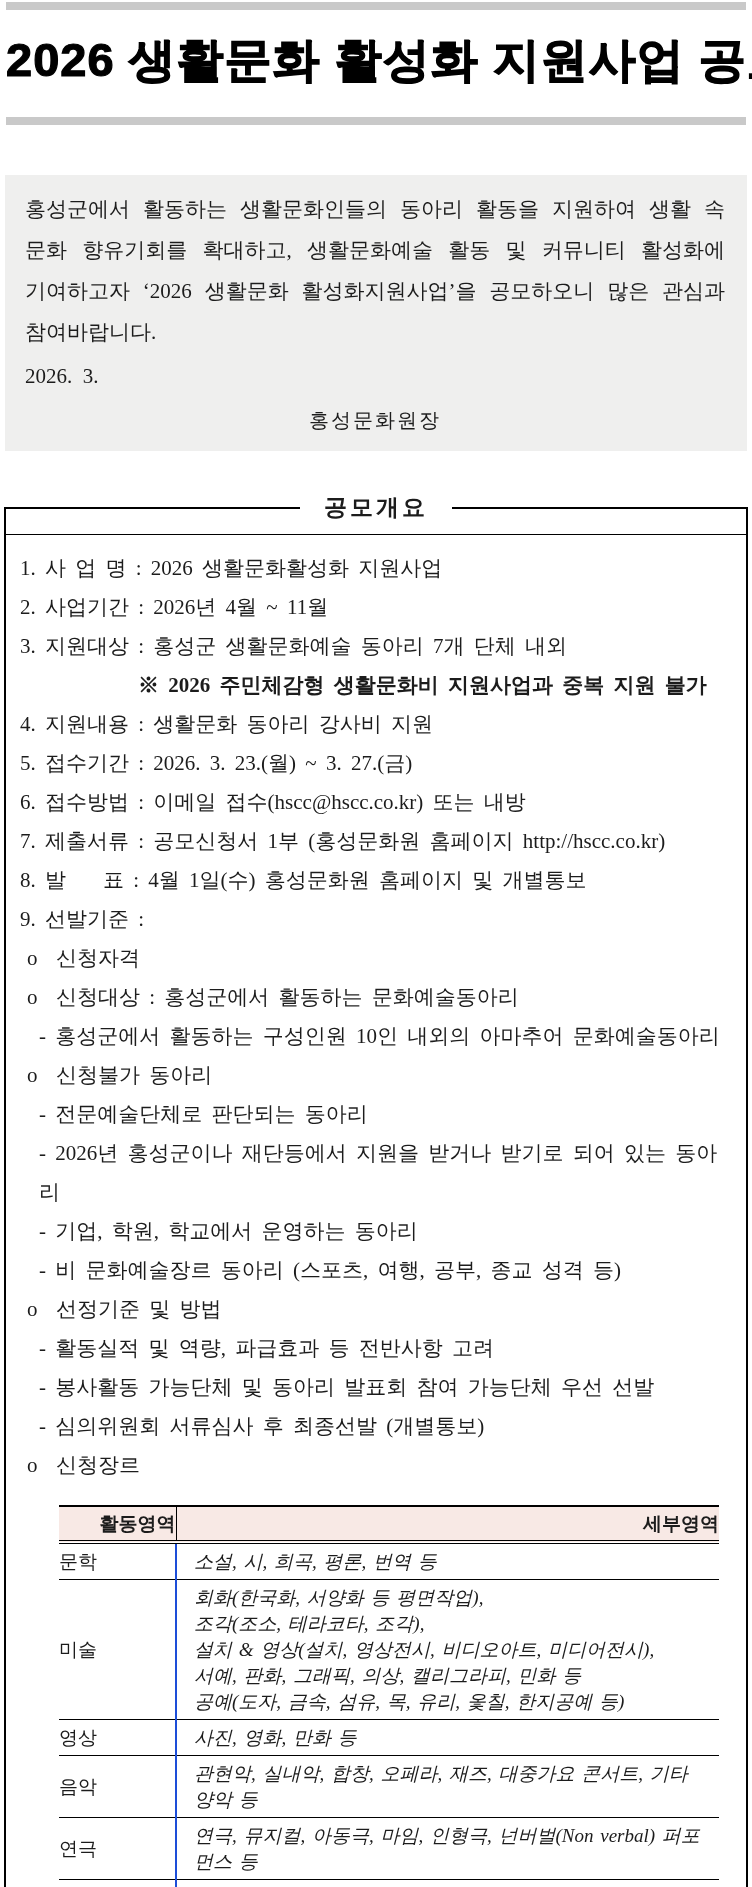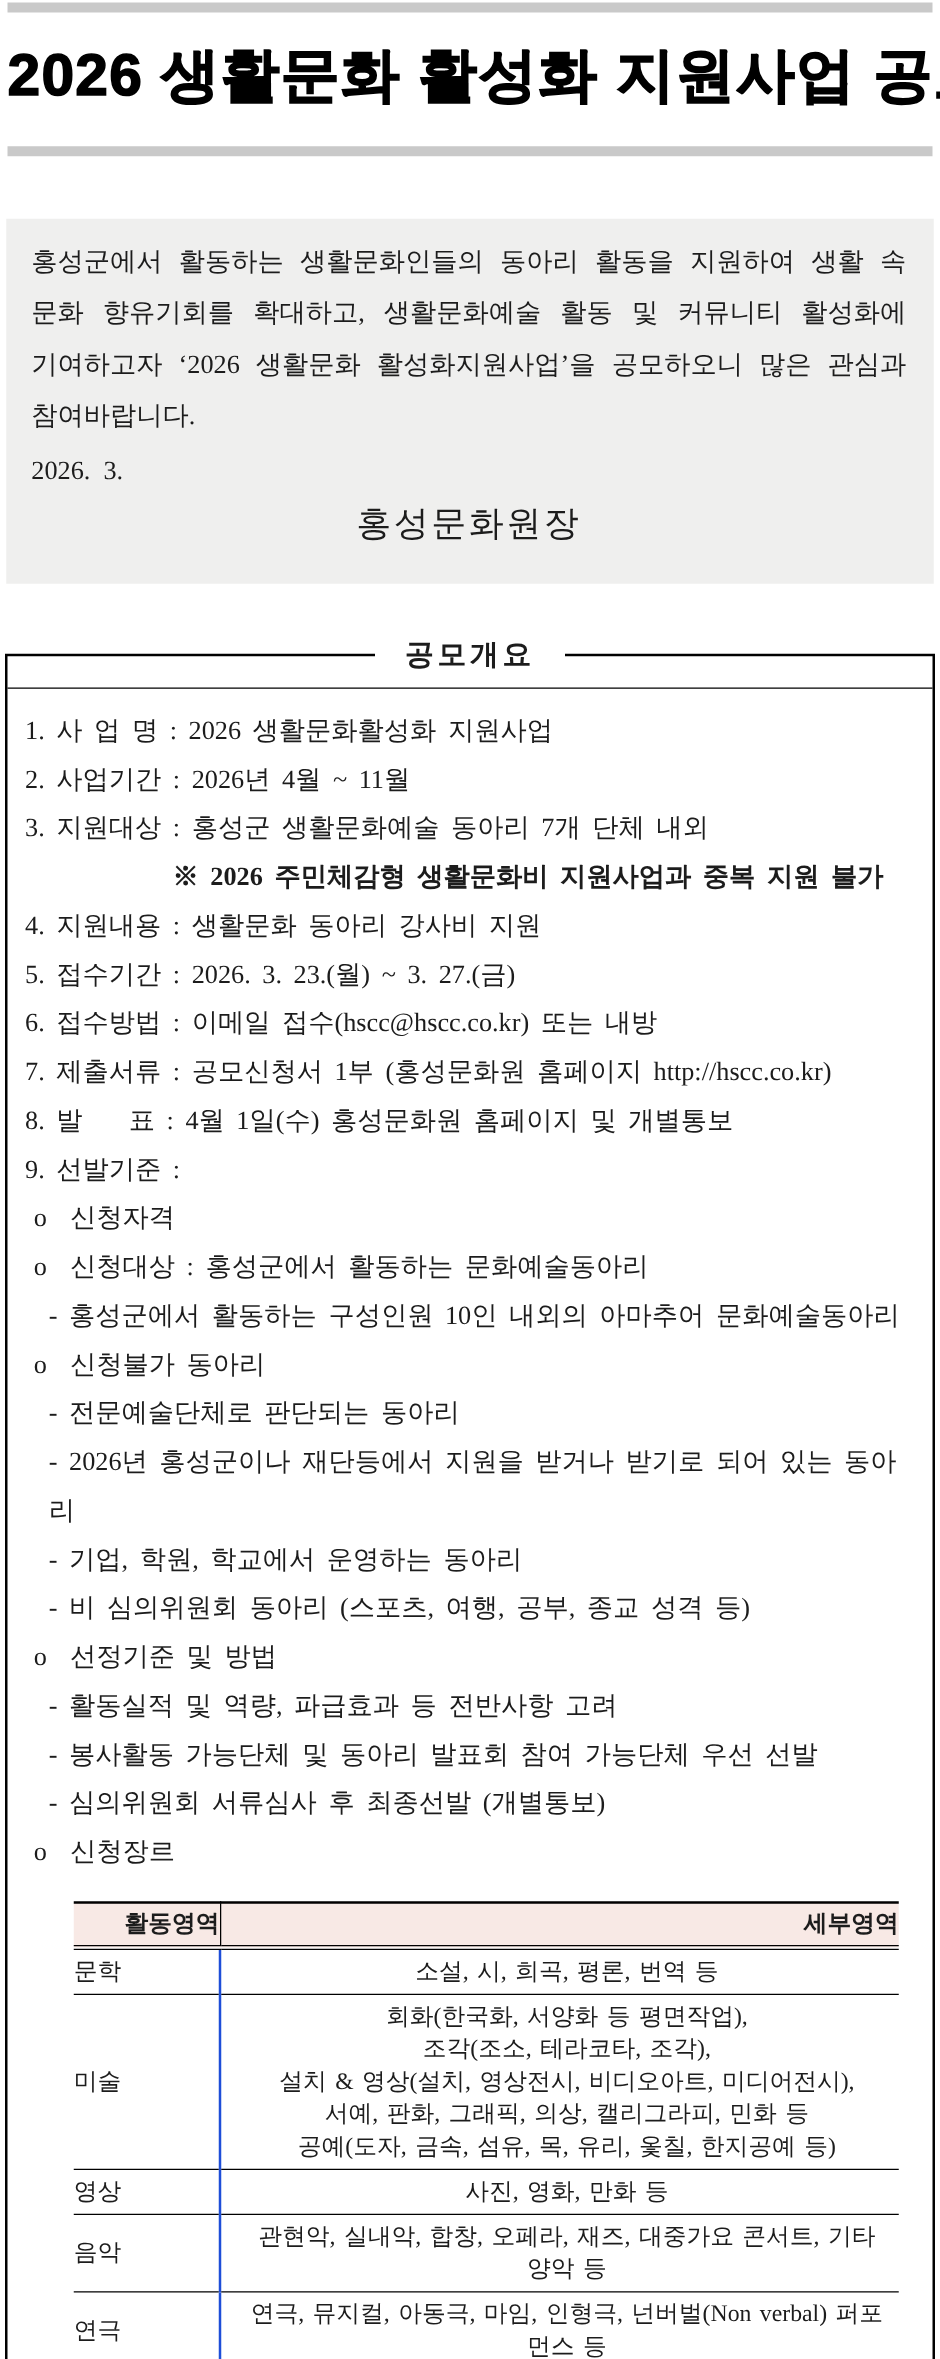--- a/index.html
+++ b/index.html
@@ -44,23 +44,23 @@
     white-space:pre-wrap;
   }
   .intro-date{
     margin:8px 0 0 0;
     text-align:left;
     font-size:21px;
     line-height:30px;
     white-space:pre-wrap;
   }
   .intro-signature{
-    margin:12px 0 16px 0;
+    margin:12px 0 0 0;
     text-align:center;
-    font-size:28px;
+    font-size:20px;
     line-height:34px;
     letter-spacing:2px;
   }
   
   .overview-box{
     position:relative;
     margin:56px 4px 0 4px;
     border:2px solid #000;
     padding:0 0 24px 0;
   }
@@ -121,25 +121,26 @@
     border-bottom:1px solid #000;
     vertical-align:middle;
     padding:5px 0 4px 0;
     line-height:26px;
   }
   .genre-table td.cell-area{
     border-right:2px solid #1d4ed8;
     word-spacing:1px;
   }
   .genre-table td.cell-details{
-    text-align:center;
+    text-align:left;
     padding-left:17px;
     padding-right:6px;
     white-space:pre-line;
     word-spacing:2px;
+    font-style:italic;
   }
 </style>
 </head>
 <body>
 
 <div class="page">
 
   <div class="rule-bar top"></div>
 
   <h1 class="main-title">2026 생활문화 활성화 지원사업 공모</h1>
@@ -167,21 +168,21 @@
       <p class="ov-line kind-num">7. 제출서류 : 공모신청서 1부 (홍성문화원 홈페이지 http://hscc.co.kr)</p>
       <p class="ov-line kind-num">8. 발    표 : 4월 1일(수) 홍성문화원 홈페이지 및 개별통보</p>
       <p class="ov-line kind-num">9. 선발기준 :</p>
       <p class="ov-line kind-o">o  신청자격</p>
       <p class="ov-line kind-o">o  신청대상 : 홍성군에서 활동하는 문화예술동아리</p>
       <p class="ov-line kind-dash">- 홍성군에서 활동하는 구성인원 10인 내외의 아마추어 문화예술동아리</p>
       <p class="ov-line kind-o">o  신청불가 동아리</p>
       <p class="ov-line kind-dash">- 전문예술단체로 판단되는 동아리</p>
       <p class="ov-line kind-dash">- 2026년 홍성군이나 재단등에서 지원을 받거나 받기로 되어 있는 동아리</p>
       <p class="ov-line kind-dash">- 기업, 학원, 학교에서 운영하는 동아리</p>
-      <p class="ov-line kind-dash">- 비 심의위원회 동아리 (스포츠, 여행, 공부, 종교 성격 등)</p>
+      <p class="ov-line kind-dash">- 비 문화예술장르 동아리 (스포츠, 여행, 공부, 종교 성격 등)</p>
       <p class="ov-line kind-o">o  선정기준 및 방법</p>
       <p class="ov-line kind-dash">- 활동실적 및 역량, 파급효과 등 전반사항 고려</p>
       <p class="ov-line kind-dash">- 봉사활동 가능단체 및 동아리 발표회 참여 가능단체 우선 선발</p>
       <p class="ov-line kind-dash">- 심의위원회 서류심사 후 최종선발 (개별통보)</p>
       <p class="ov-line kind-o">o  신청장르</p>
     </div>
 
     <table class="genre-table">
       <colgroup>
           <col class="c-area">

